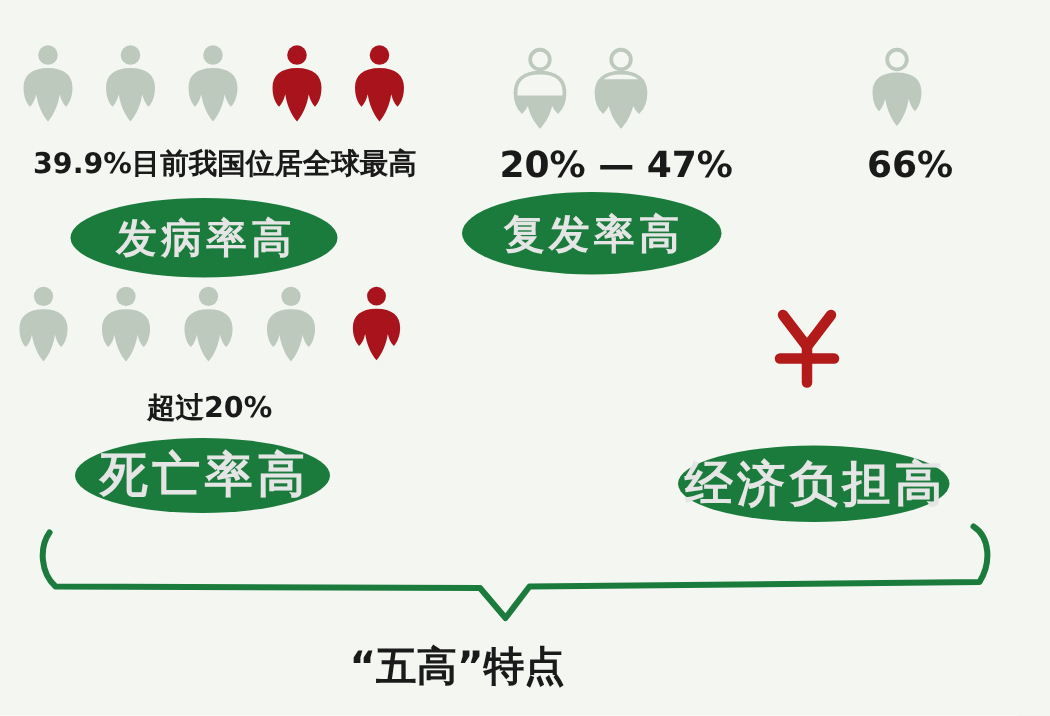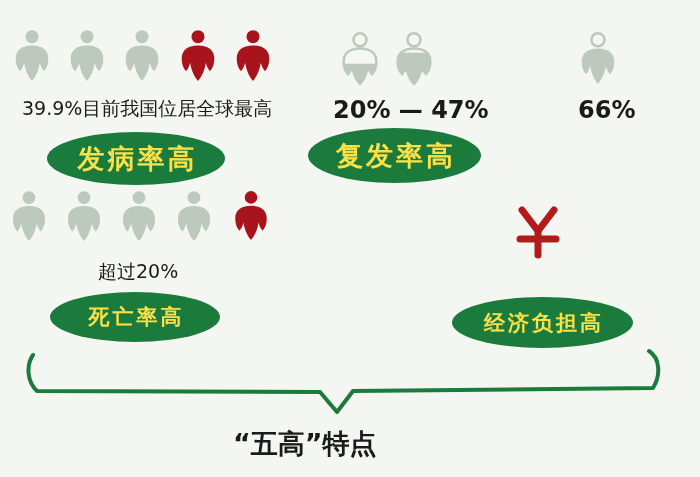--- a/index.html
+++ b/index.html
@@ -8,30 +8,30 @@
     position:relative;width:700px;height:477px;background:#f3f6f1;
     overflow:hidden;font-weight:bold;color:#1a1a1a;
   }
   .abs{position:absolute;}
   
   svg.person{display:block;}
   .fill-gray{fill:#bdc9bd;stroke:none;}
   .fill-red{fill:#a9141c;stroke:none;}
   .stroke-gray{fill:none;stroke:#bdc9bd;stroke-width:3.5;}
   
-  .stat{font-size:19px;font-weight:normal;white-space:nowrap;}
+  .stat{font-size:19px;font-weight:bold;white-space:nowrap;}
   .stat-small{font-size:24px;font-weight:bold;white-space:nowrap;}
   
   .oval{
     background:#1b7b3c;border-radius:50%;
     display:flex;align-items:center;justify-content:center;
-    color:#fde047;font-size:27px;font-weight:bold;
+    color:#e5e5e5;font-size:27px;font-weight:bold;
     letter-spacing:3px;text-indent:3px;white-space:nowrap;
   }
-  .oval.small{font-size:21px;}
+  .oval.small{font-size:32px;}
   .caption{
     font-size:27px;font-weight:bold;text-align:left;white-space:nowrap;
   }
 </style>
 </head>
 <body>
 
 <div class="canvas">
 
   <svg width="0" height="0" style="position:absolute" aria-hidden="true">

